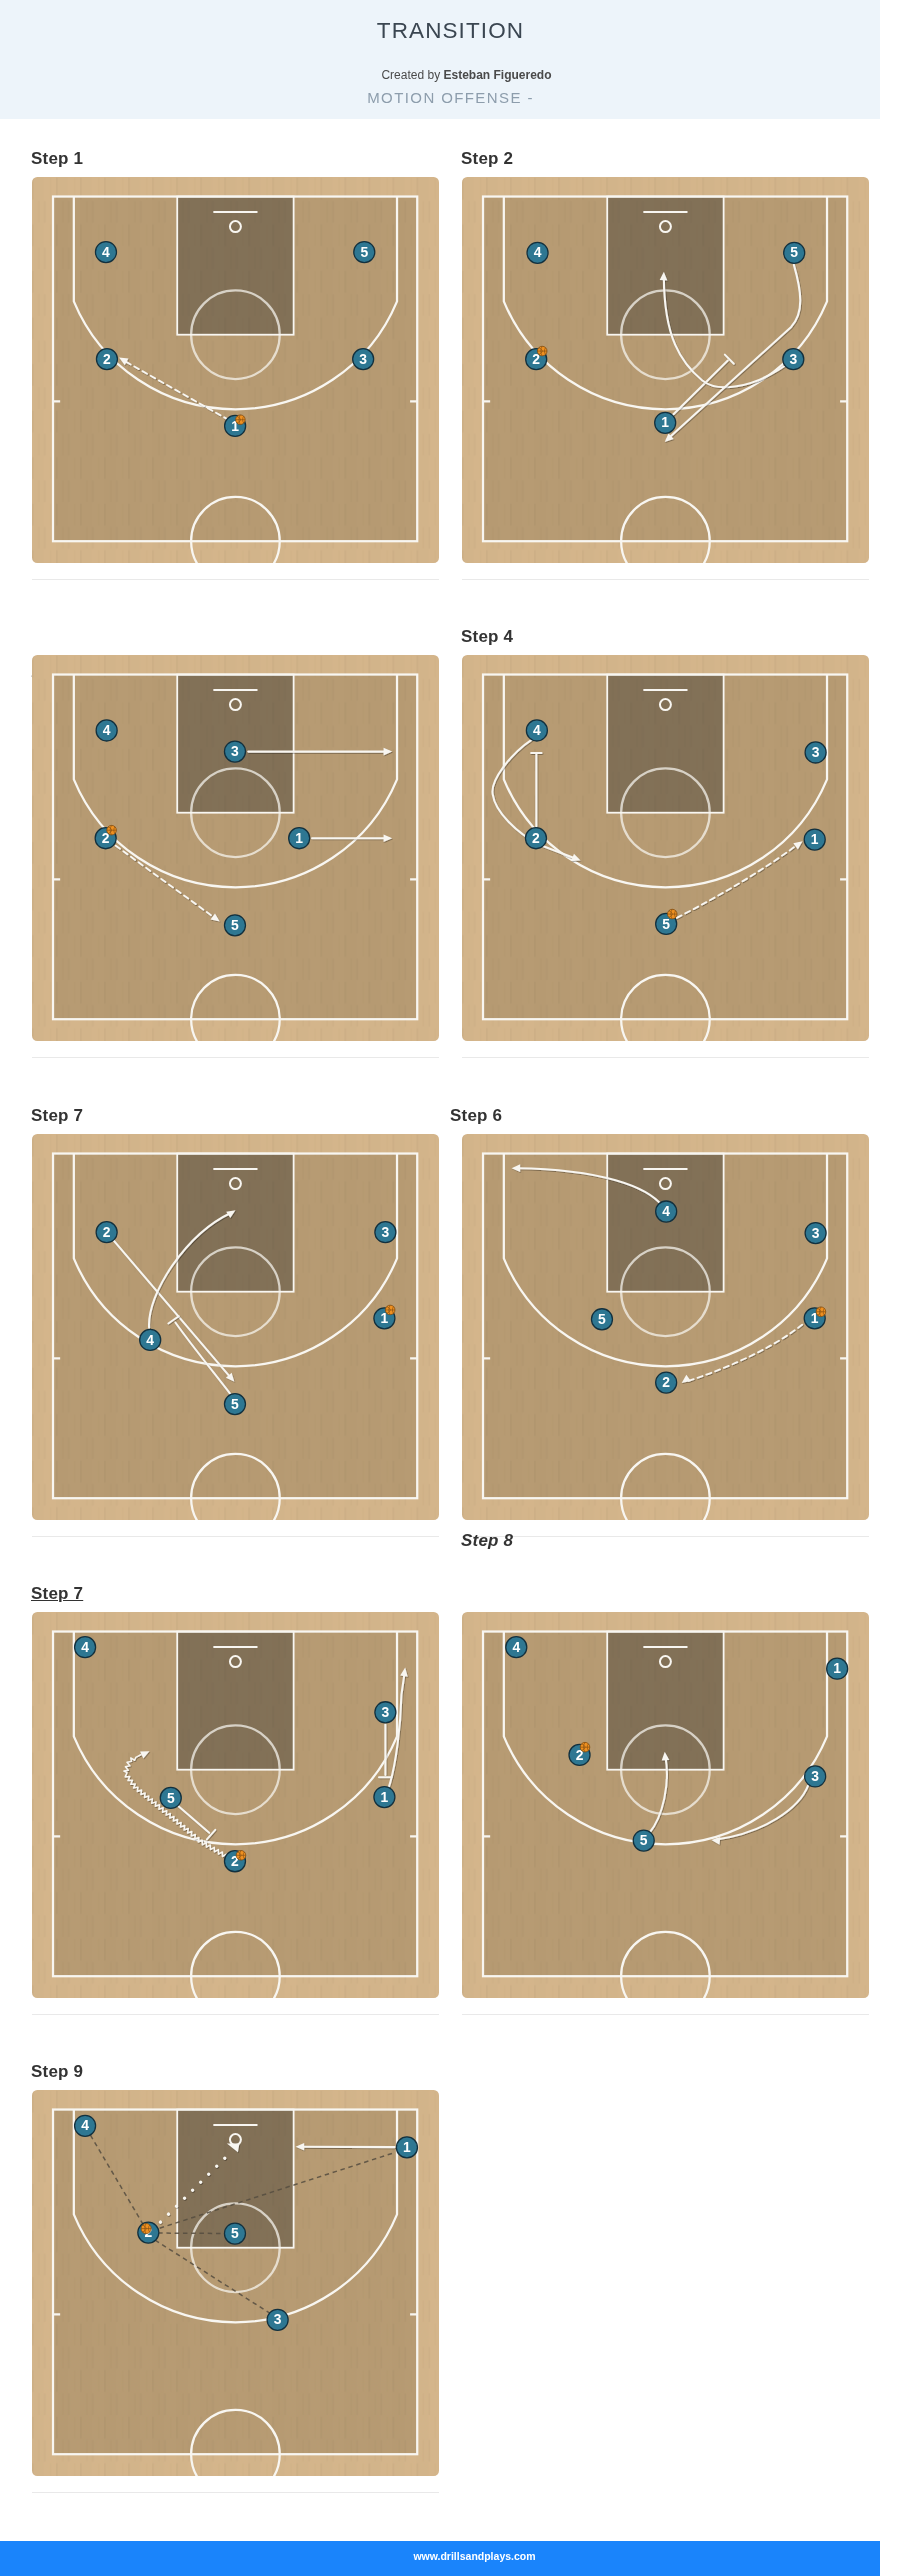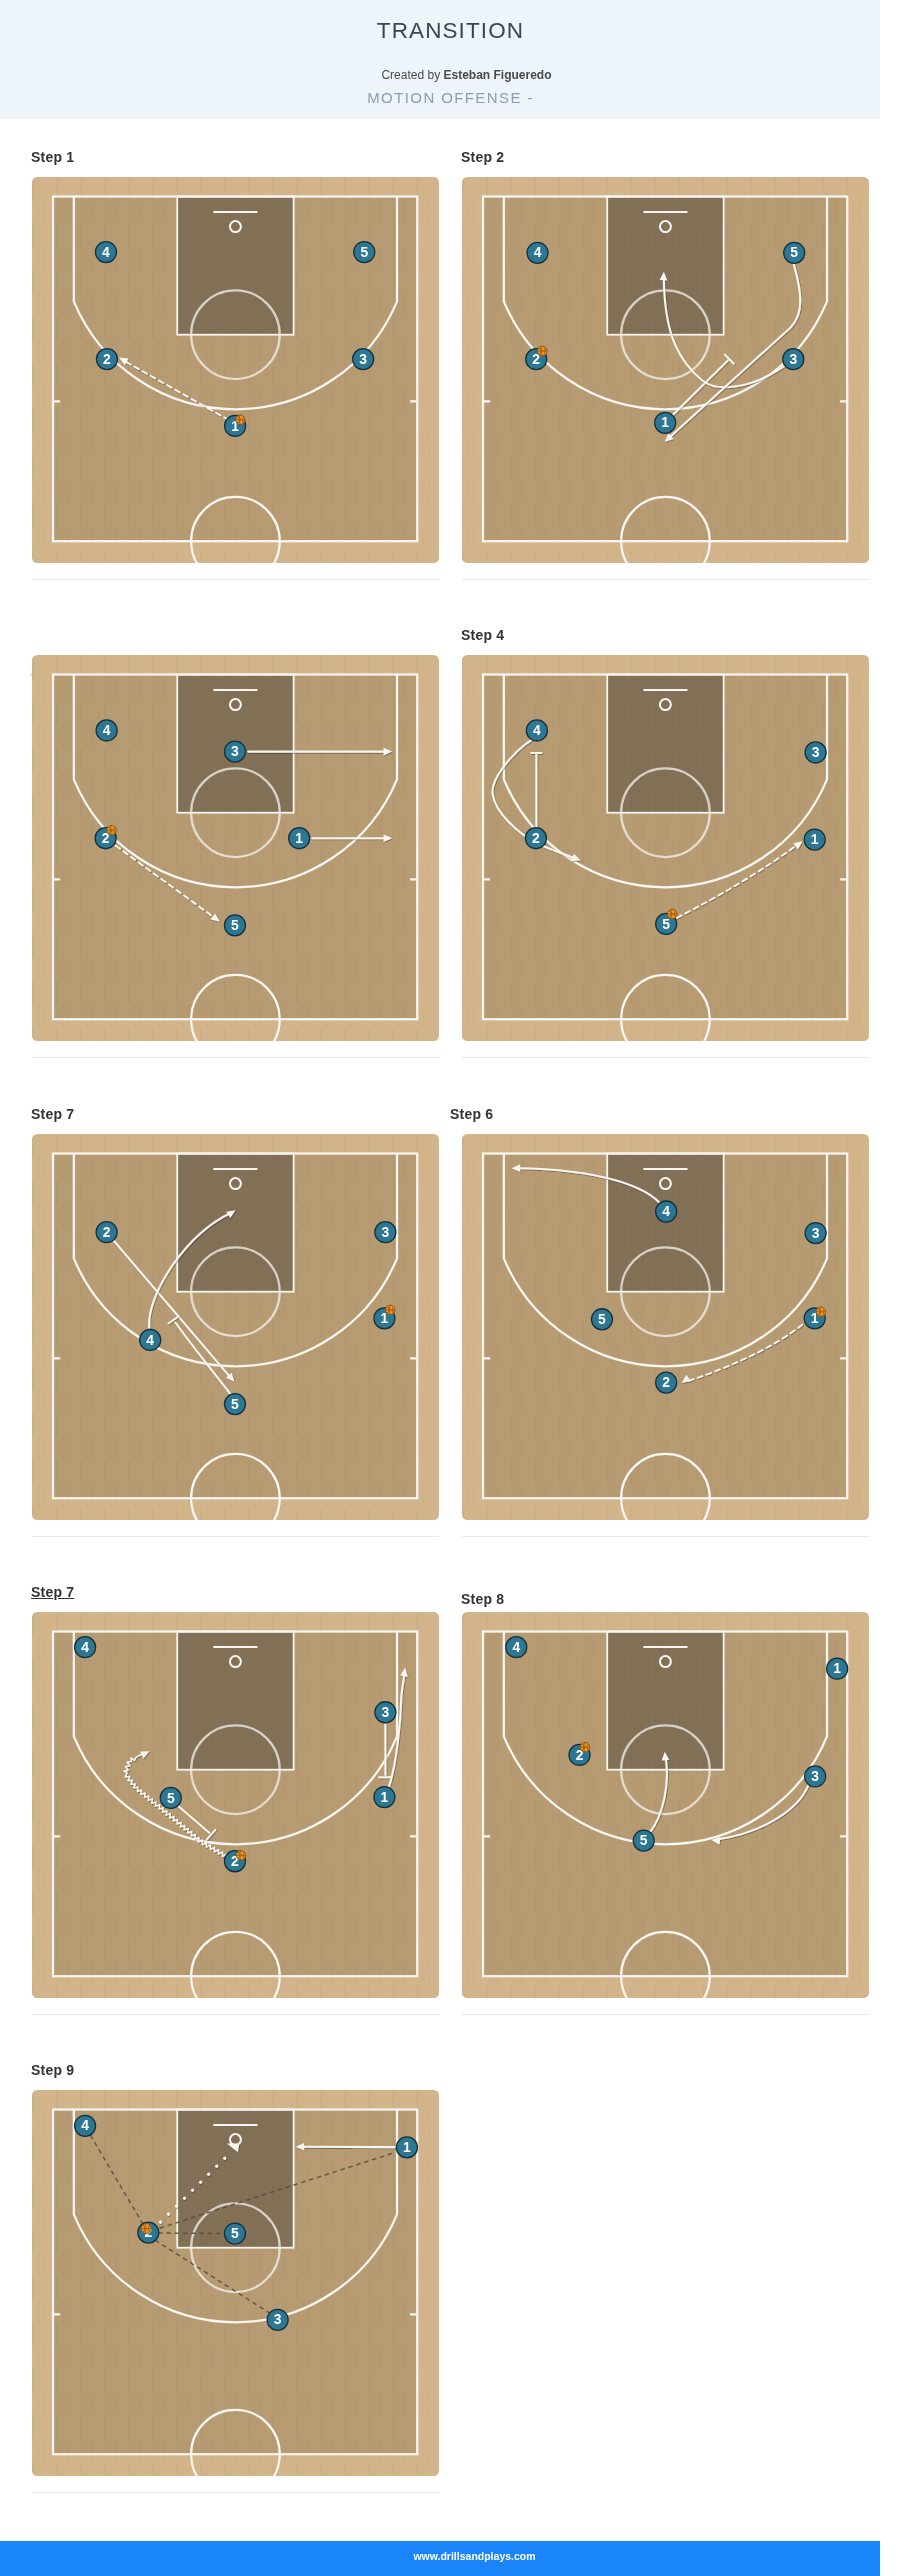--- a/index.html
+++ b/index.html
@@ -1,16 +1,16 @@
 <!DOCTYPE html>
 <html style="font-size:12px"><head><meta charset="utf-8"><title>TRANSITION</title><style>
 html,body{margin:0;padding:0;background:#ffffff;font-family:"Liberation Sans",sans-serif;}
 .page{position:relative;width:880px;height:2576px;overflow:hidden;}
 .abs{position:absolute;}
-.steplabel{font-size:14px;font-weight:bold;color:#333333;letter-spacing:0.2px;}
+.steplabel{font-size:17px;font-weight:bold;color:#333333;letter-spacing:0.2px;}
 
 </style></head><body>
 <div class="page">
 
 <div class="abs" style="left:0;top:0;width:901px;height:119px;background:#edf4fa;"></div>
 
 <div class="abs" style="left:0;top:18px;width:901px;text-align:center;font-size:22.5px;letter-spacing:1.1px;color:#3b4651;">TRANSITION</div>
 
 <div class="abs" style="left:0;top:68px;width:901px;text-align:center;font-size:12px;color:#4a4a4a;margin-left:16px;">Created by <b>Esteban Figueredo</b></div>
 
@@ -531,21 +531,21 @@
       </g>
 
 <g>
         <circle cx="278.3" cy="324" r="6.4" fill="#ef9020" stroke="#7c4a10" stroke-width="1"></circle>
         <path d="M271.90000000000003,324 H284.7 M278.3,317.6 C275.8,321 275.8,327 278.3,330.4 M273.692,319.52 C279.8,322 279.8,326 273.692,328.48 M282.908,319.52 C280.8,321 280.8,327 282.908,328.48" stroke="#7c4a10" stroke-width="0.8" fill="none"></path>
       </g>
 </svg>
 
 <div class="abs" style="left:32px;top:2014px;width:407px;height:0.8px;background:#e9e9e9;"></div>
 
-<div class="abs steplabel" style="left:461px;top:1591px;">Step 8</div>
+<div class="abs steplabel" style="left:461px;top:1531px;font-style:italic;">Step 8</div>
 
 <svg class="abs" style="left:462px;top:1612px;" width="407" height="386" viewBox="0 0 542 514">
 
 <rect x="0" y="0" width="542" height="514" rx="7" fill="#d4b58b"></rect>
 <rect x="0" y="0" width="542" height="514" rx="7" fill="url(#planks)"></rect>
 
 <rect x="28" y="26" width="485" height="459" fill="#b79b73"></rect>
 <rect x="28" y="26" width="485" height="459" fill="url(#planks)"></rect>
 
 <rect x="193.4" y="26" width="155" height="184" fill="rgba(10,18,22,0.30)" stroke="#f8f6f1" stroke-width="2.4"></rect>

